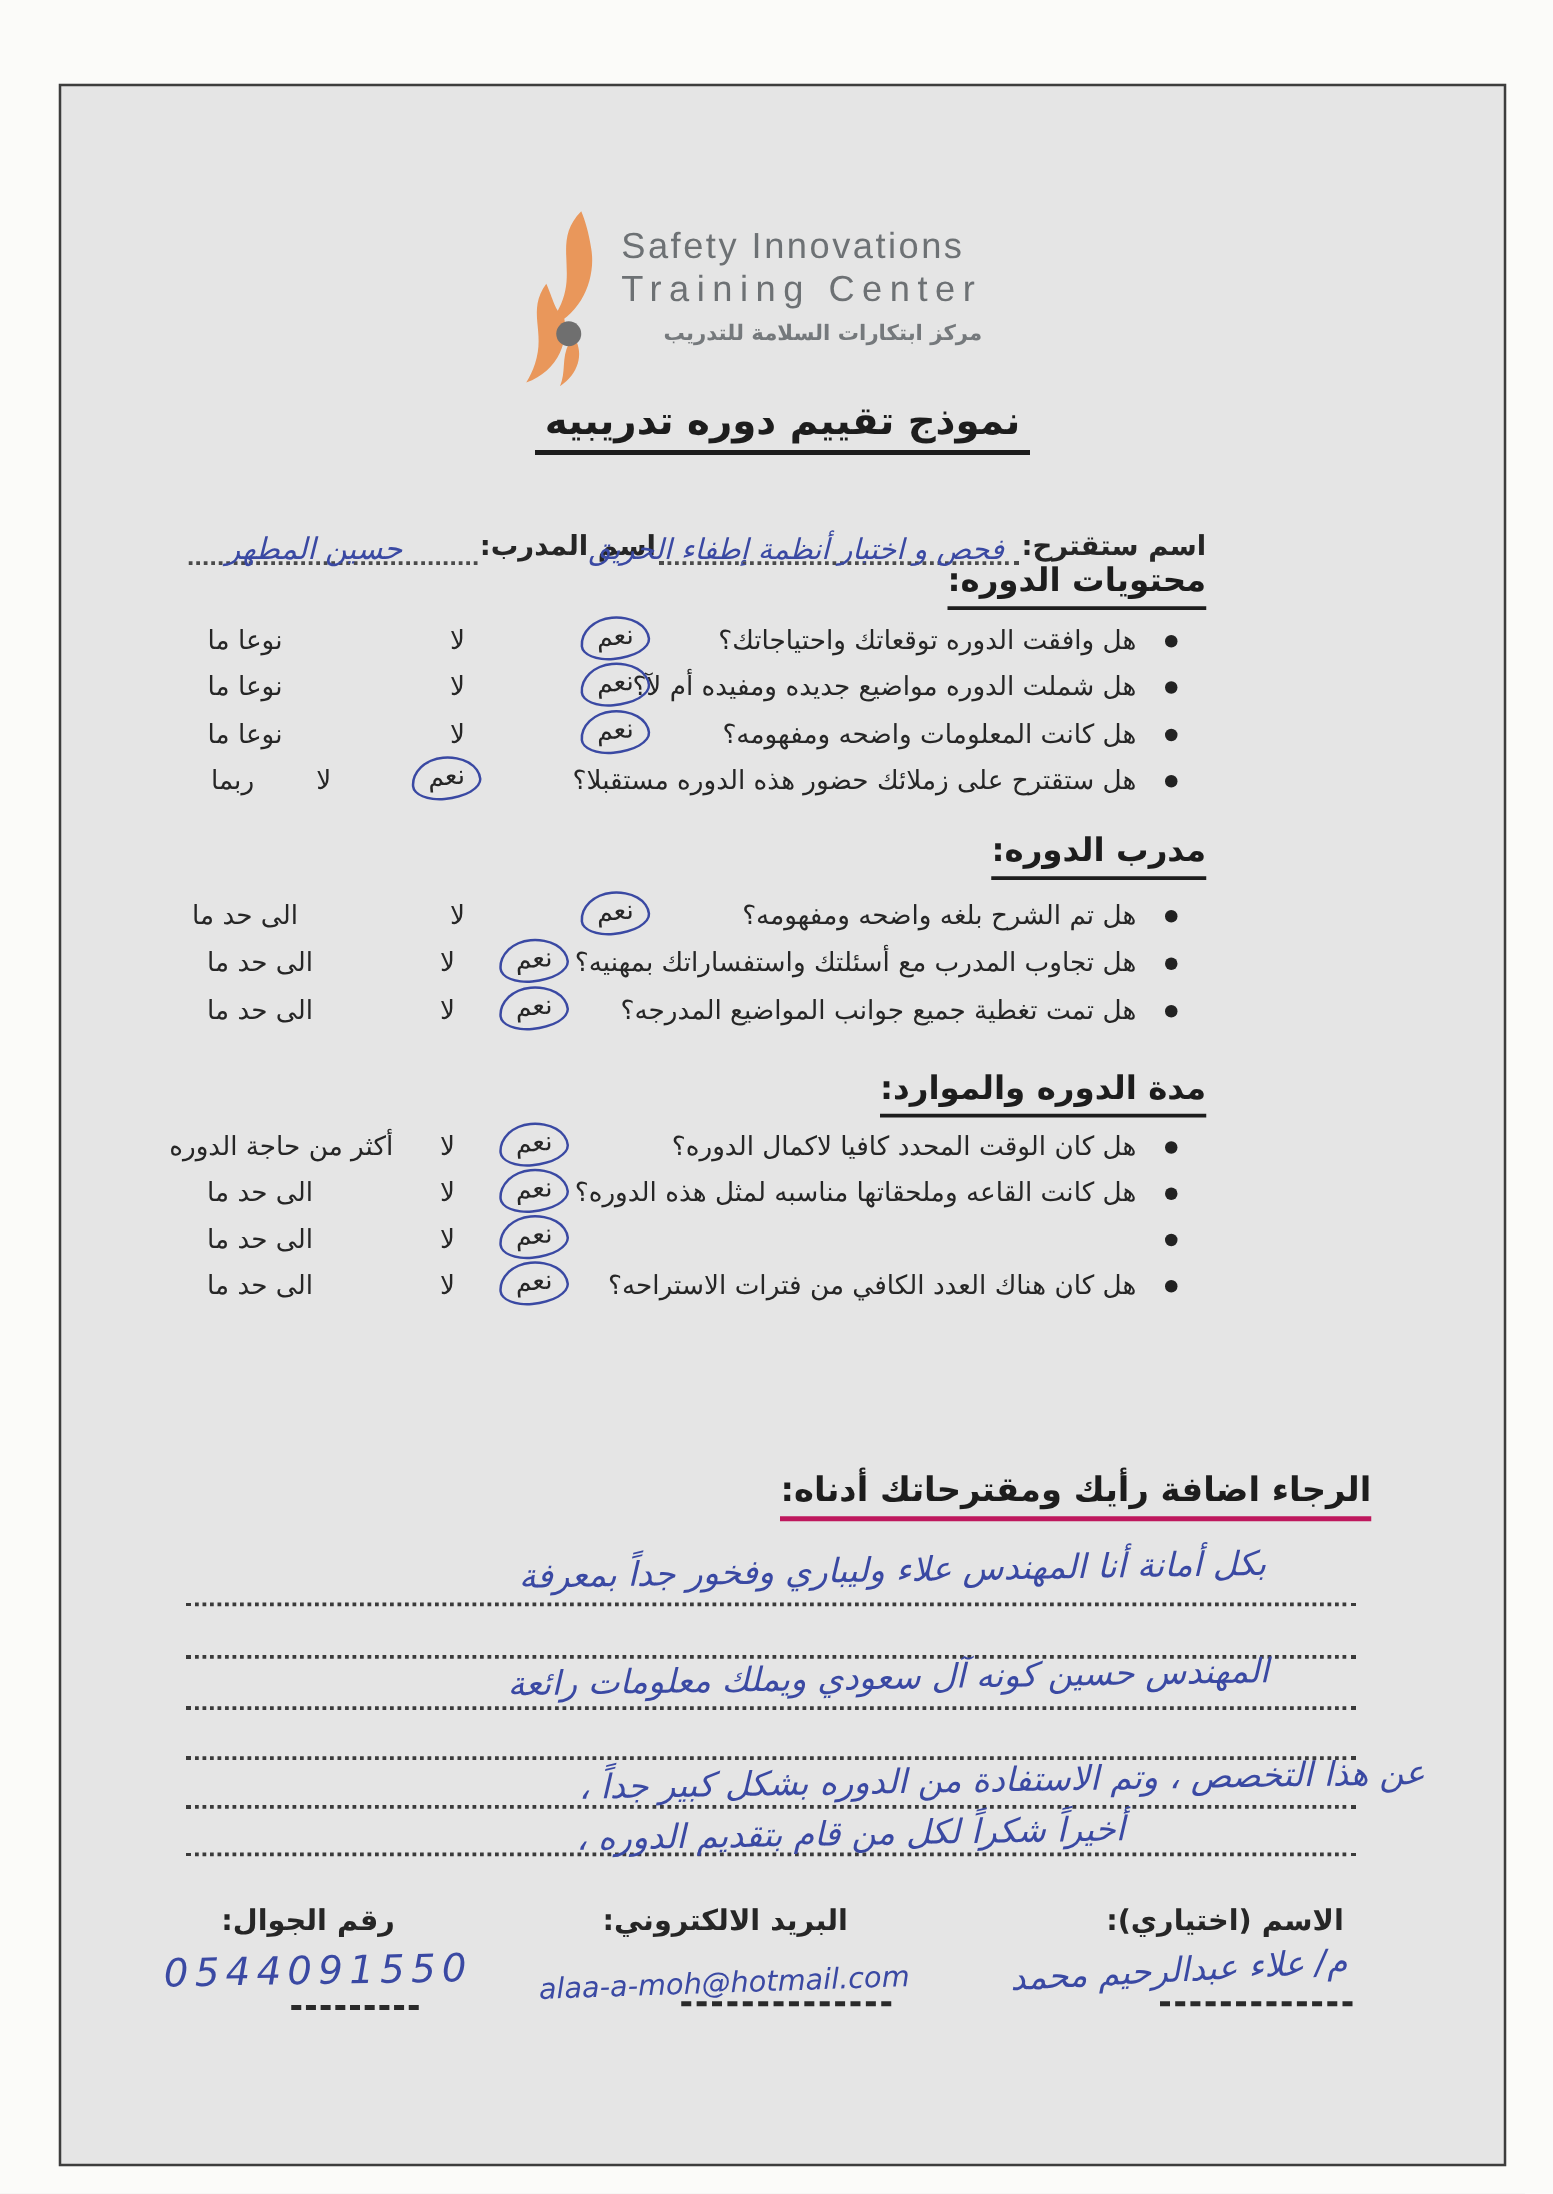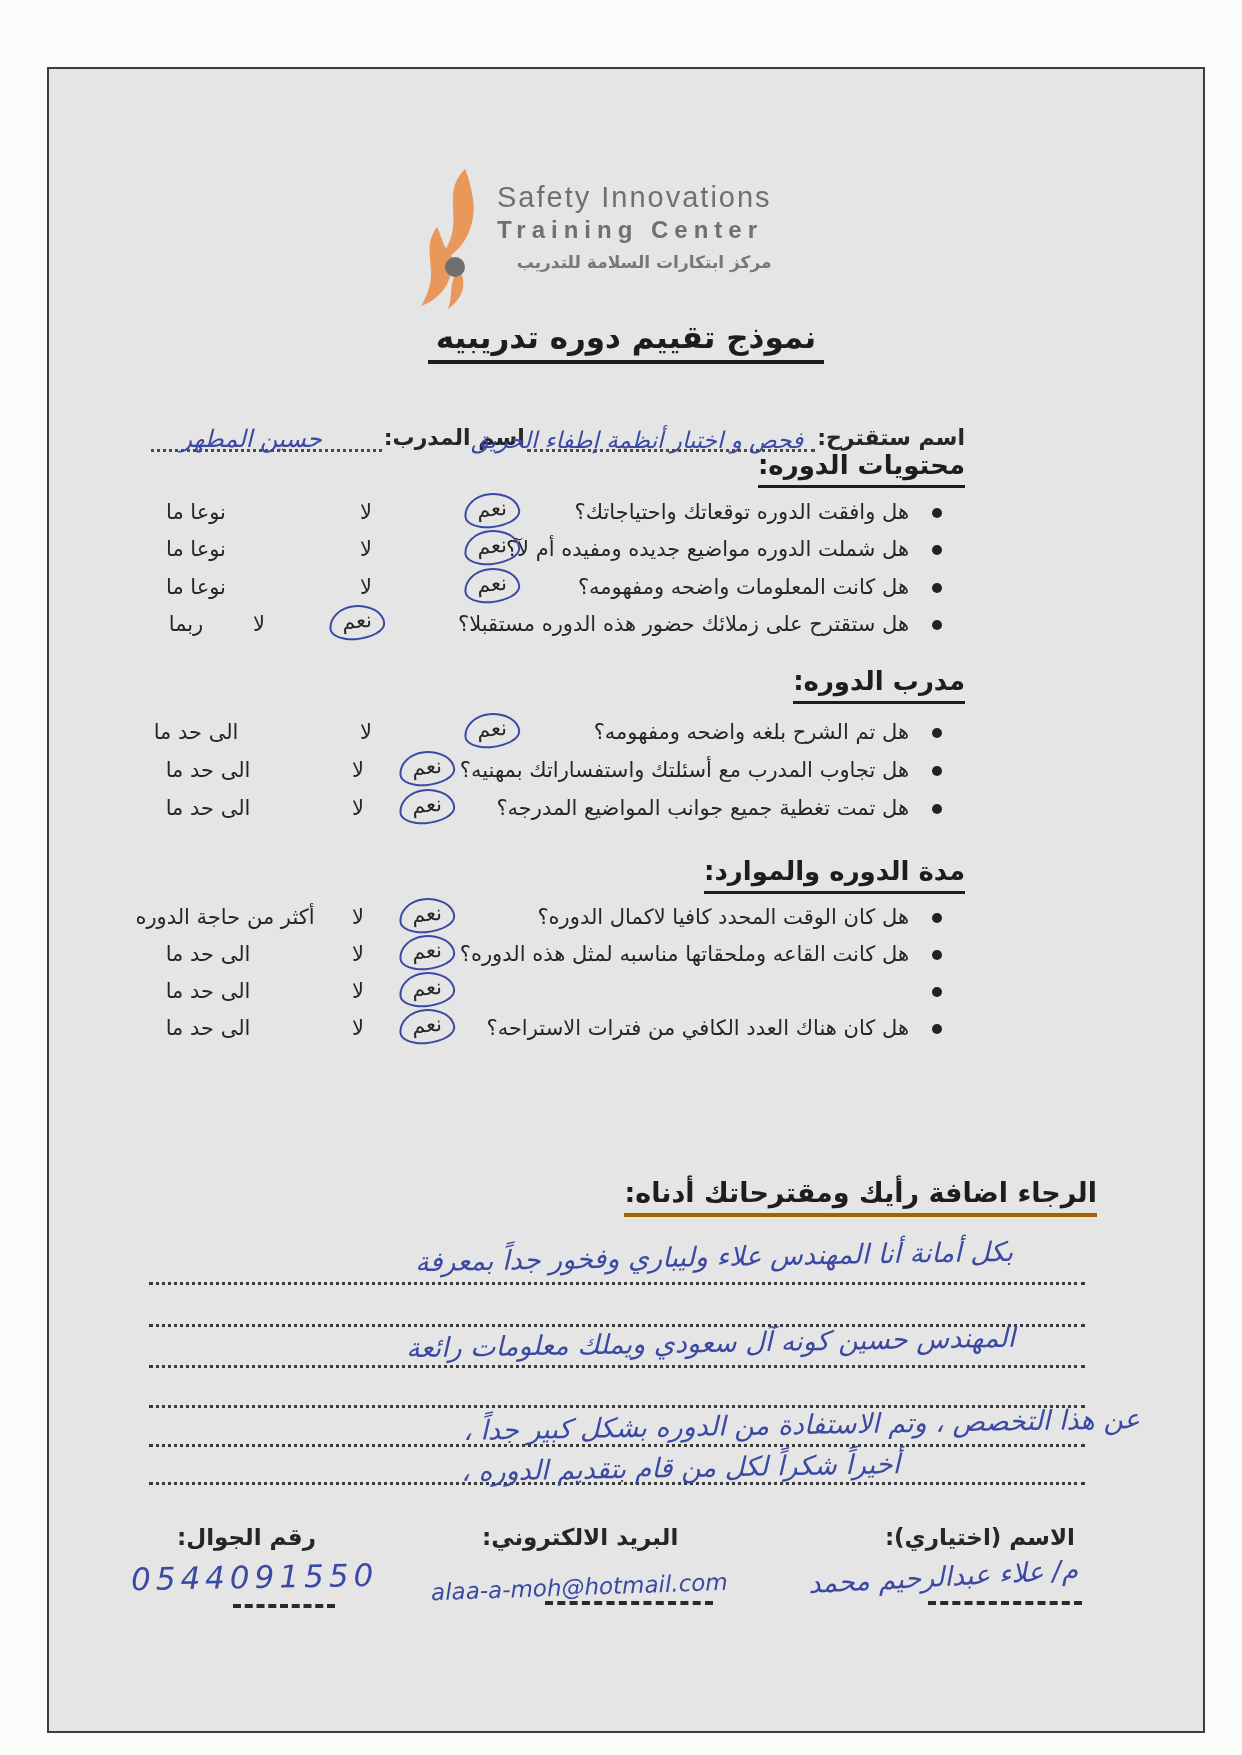--- a/index.html
+++ b/index.html
@@ -11,21 +11,21 @@
   }
   .sheet {
     position:absolute; left:47px; top:47px; width:1158px; height:1666px;
     border:2px solid #3d3d3d; background:#e5e5e5;margin-top:20px;
   }
   
   .logo { position:absolute; top:98px; left:366px; display:flex; gap:16px; align-items:flex-start; }
   .flame { width:66px; height:142px; flex:0 0 auto; }
   .logo-text { padding-top:14px; }
   .lt1 { font-family:"Liberation Sans", sans-serif; font-size:29px; color:#6d7174; letter-spacing:2px; }
-  .lt2 { font-family:"Liberation Sans", sans-serif; font-size:24px; color:#6d7174; letter-spacing:6px; margin-top:2px;font-weight:bold; }
+  .lt2 { font-family:"Liberation Sans", sans-serif; font-size:29px; color:#6d7174; letter-spacing:6px; margin-top:2px; }
   .lt3 { direction:rtl; font-size:17px; font-weight:bold; color:#75797c; margin-top:8px; }
   
   .title-wrap { position:absolute; top:250px; left:0; right:0; text-align:center; }
   .title { display:inline-block; direction:rtl; font-size:31px; font-weight:bold; color:#1d1d1d;
            border-bottom:4px solid #1d1d1d; padding:0 8px 5px; }
   
   .course-line { position:absolute; top:345px; right:238px; left:100px; direction:rtl;
                  display:flex; align-items:flex-end; font-size:22px; }
   .plabel { font-weight:bold; white-space:nowrap; padding-bottom:2px; }
   .fill { flex:1 1 auto; border-bottom:3px dotted #4a4a4a; height:38px; position:relative; margin:0 2px; }
@@ -42,21 +42,21 @@
   .opt { position:absolute; transform:translateX(-50%); white-space:nowrap; direction:rtl; }
   .ring { border:2px solid var(--ink); border-radius:48% 52% 55% 45% / 62% 58% 42% 38%;
           padding:1px 11px 4px; transform:translateX(-50%) rotate(-5deg); line-height:26px; }
   .va .o-yes{left:443px} .va .o-no{left:317px} .va .o-3{left:147px}
   .vb .o-yes{left:378px} .vb .o-no{left:309px} .vb .o-3{left:159px}
   .vc .o-yes{left:308px} .vc .o-no{left:210px} .vc .o-3{left:137px}
   .vw .o-3{left:176px}
   
   .cmt-head { position:absolute; top:1108px; right:106px; direction:rtl; }
   .cmt-head > span { display:inline-block; font-size:27px; font-weight:bold; color:#1d1d1d;
-                     border-bottom:4px solid #a16207; padding-bottom:5px; }
+                     border-bottom:4px solid #be185d; padding-bottom:5px; }
   .cline { position:absolute; left:100px; right:118px; height:0; border-bottom:3px dotted #3a3a3a; }
   .chw { position:absolute; direction:rtl; white-space:nowrap; font-size:27px; transform:rotate(-1deg); }
   
   .flabel { position:absolute; top:1455px; direction:rtl; white-space:nowrap; font-size:23px; font-weight:bold; }
   .fval { position:absolute; white-space:nowrap; }
   .dash { position:absolute; height:0; border-bottom:4px dashed #2a2a2a; }
 </style>
 </head>
 <body>
 

